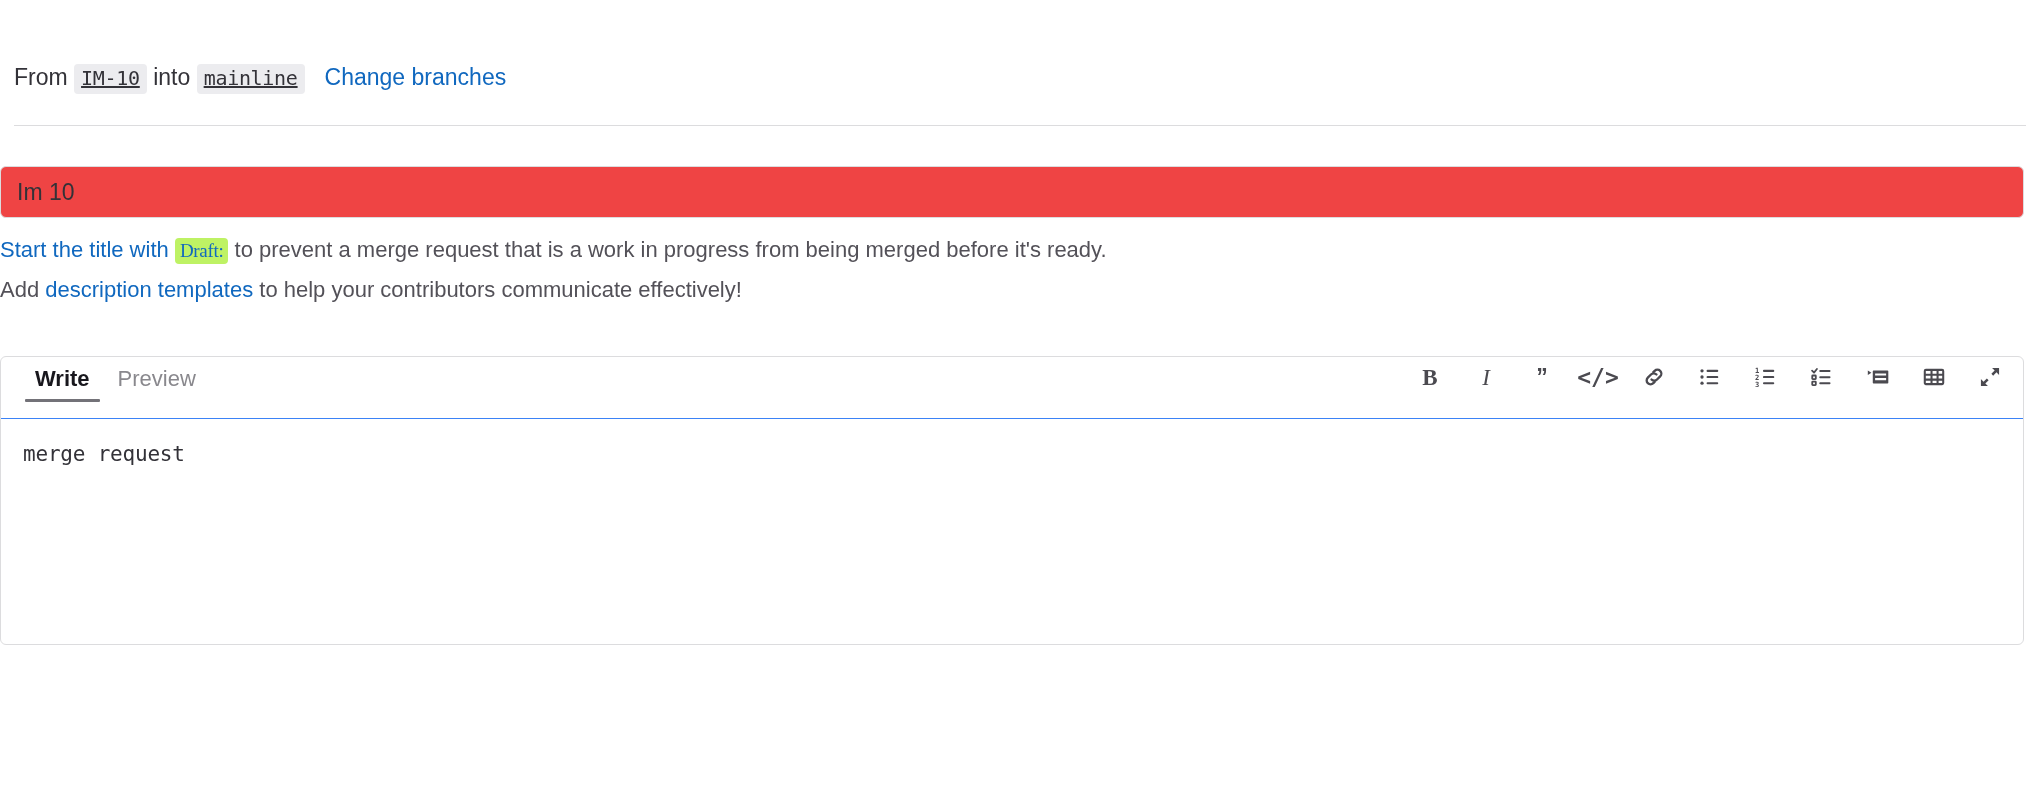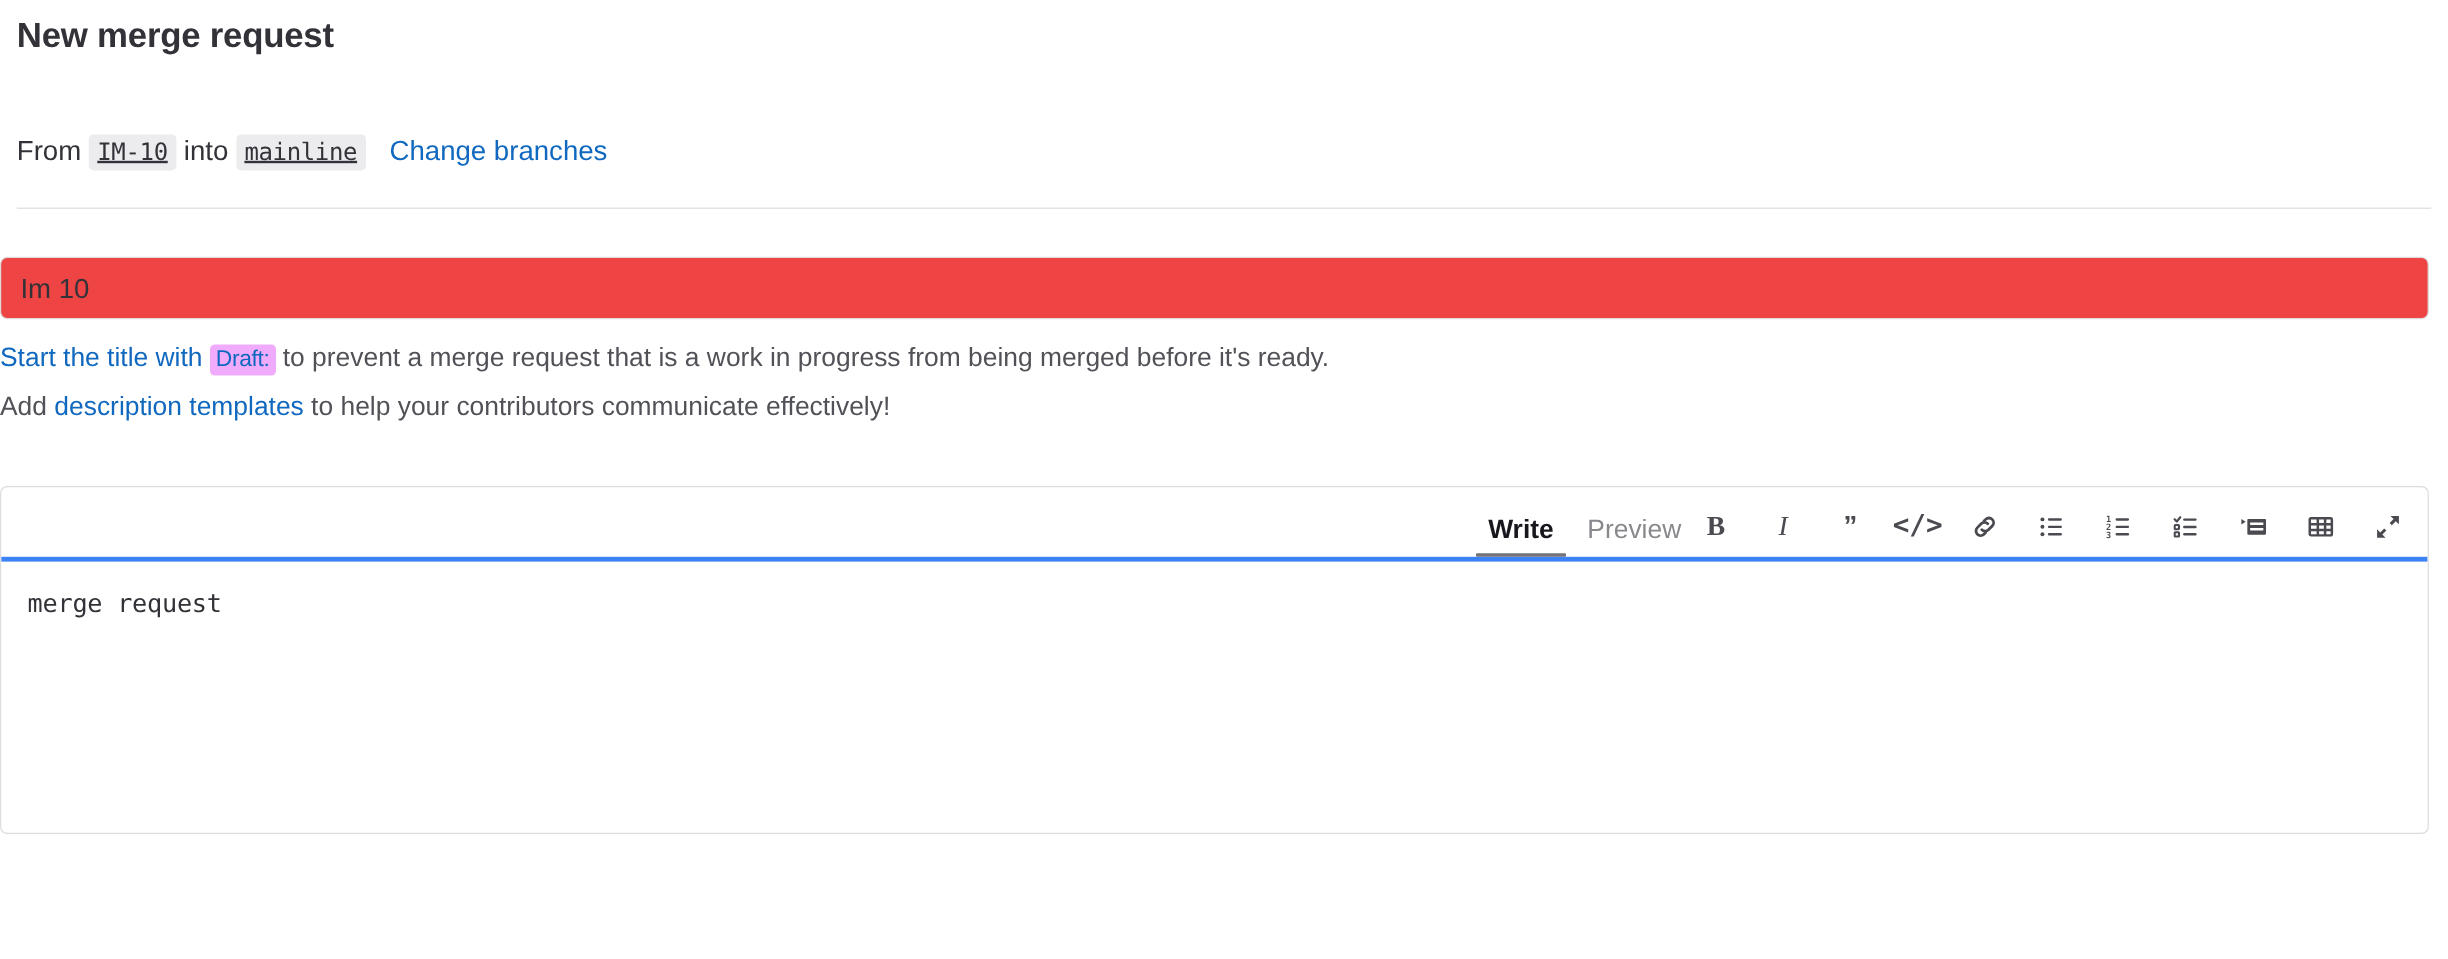--- a/index.html
+++ b/index.html
@@ -115,47 +115,47 @@
     color: #535158;
     line-height: 1.5;
     margin-top: 15px;
   }
   .hint:last-child { margin-top: 7px; }
   .hint a, .link {
     color: #1068bf;
     text-decoration: none;
   }
   .code-chip {
-    font-family: Liberation Sans, sans-serif;
+    font-family: Liberation Serif, serif;
     font-size: 19px;
-    background: #f0abfc;
+    background: #bef264;
     border-radius: 4px;
     padding: 2px 5px 3px 5px;
     color: #1068bf;
     letter-spacing: -0.3px;
   }
 
   
   .desc-row { margin-top: 50px; }
   .desc-row .form-label { padding-top: 25px; }
 
   .editor {
     border: 1px solid #dcdcde;
     border-radius: 6px;
     background: #ffffff;
     overflow: hidden;
   }
 
   .editor-header {
     display: flex;
     align-items: flex-end;
-    justify-content: flex-end;
-    padding: 0 18px 0 0;
+    justify-content: space-between;
+    padding: 0 18px 16px 0;
     height: 62px;
-    border-bottom: 4px solid #3b82f6;
+    border-bottom: 1px solid #3b82f6;
   }
 
   .tabs {
     display: flex;
     align-items: flex-end;
     height: 100%;
     padding-left: 20px;
   }
   .tab {
     font-size: 22px;
@@ -251,21 +251,20 @@
     text-decoration: none;
     cursor: pointer;
   }
   .attach svg { display: block; }
 </style>
 </head>
 <body>
 
 <div class="page">
 
-  <h1 class="page-title">New merge request</h1>
 
   <div class="branch-line">
     <span class="txt">From </span>
     <span class="branch-badge">IM-10</span>
     <span class="txt"> into </span>
     <span class="branch-badge">mainline</span>
     <a class="change-branches" href="#">Change branches</a>
   </div>
 
   <hr class="top-divider">

